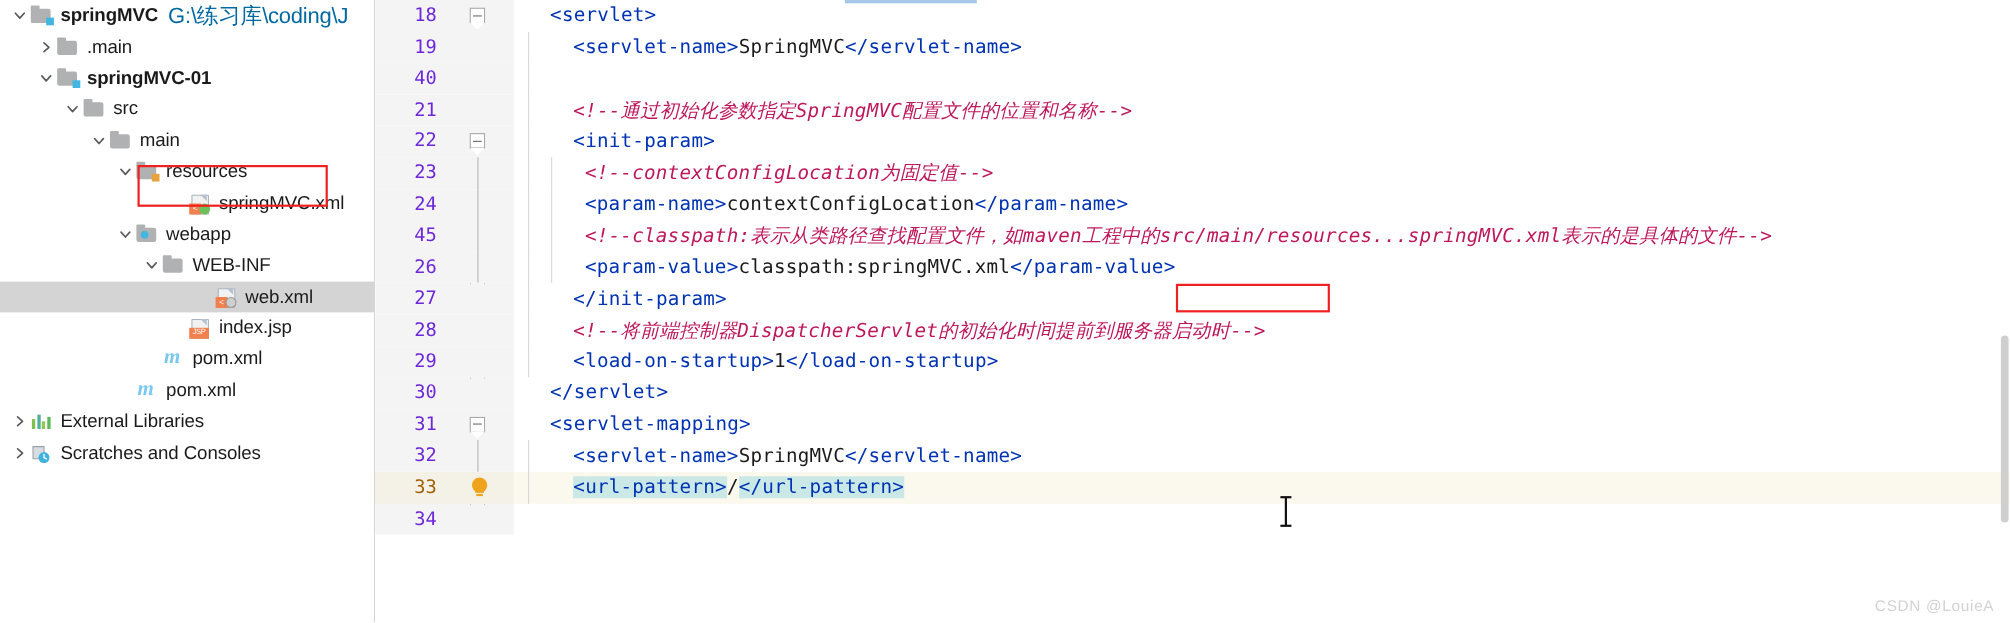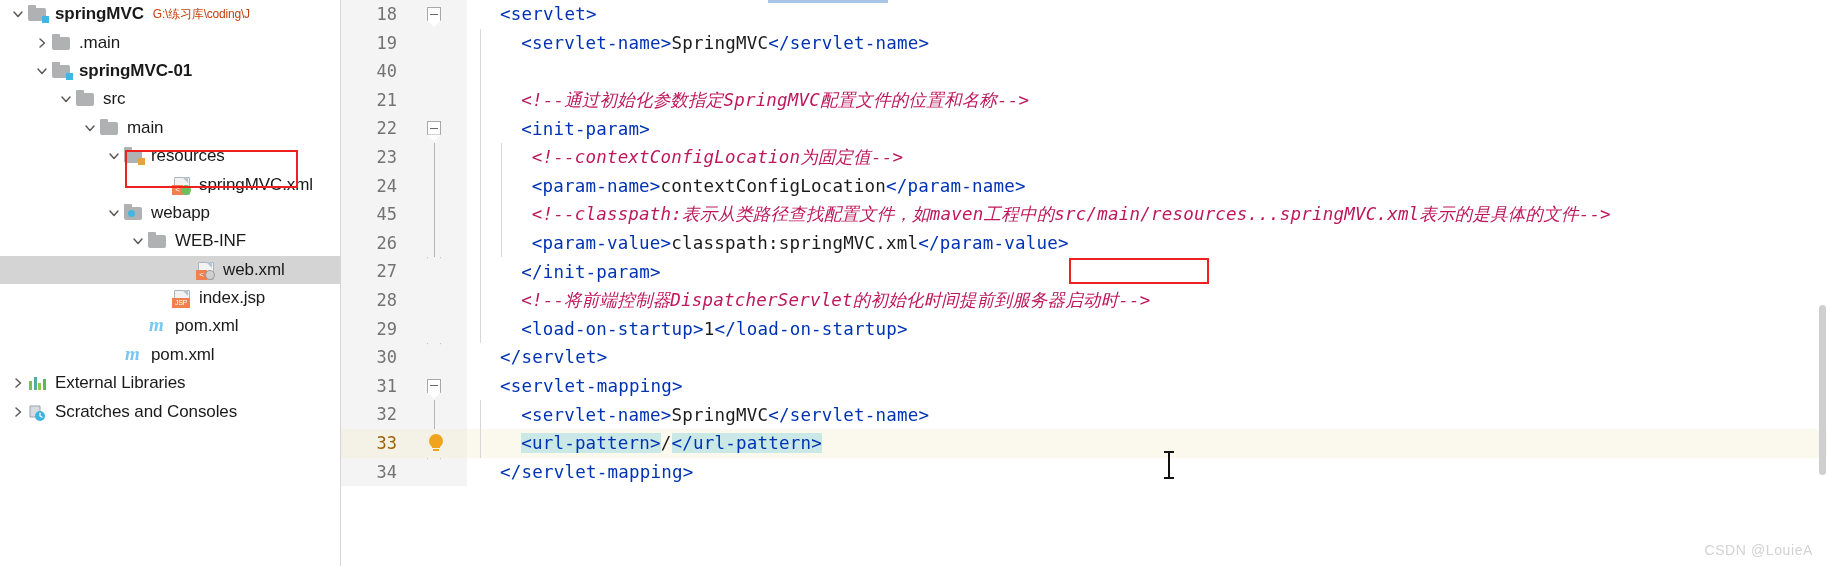--- a/index.html
+++ b/index.html
@@ -46,22 +46,22 @@
   .arrow svg { display:block; }
   .ficon {
     width: 20px; height: 18px;
     flex: 0 0 20px;
     margin-right: 7px;
     position: relative;
   }
   .tlabel { font-size: 17px; letter-spacing: -0.1px; }
   .tlabel.bold { font-weight: bold; }
   .tpath {
-    font-size: 12px;
-    color: #c2410c;
+    font-size: 20px;
+    color: #0369a1;
     margin-left: 9px;
     letter-spacing: -0.2px;
   }
 
   
   .folder-body {
     position: absolute; left:0; top:3px;
     width: 18px; height: 13px;
     background: #afb1b3;
     border-radius: 1px 2px 2px 2px;
@@ -169,21 +169,21 @@
     align-items: center;
   }
   .crow.hl { background: #fbf8ee; }
   .gutter-num {
     width: 68px;
     flex: 0 0 68px;
     text-align: right;
     padding-right: 12px;
     box-sizing: border-box;
     font-size: 17px;
-    color: #737373;
+    color: #6d28d9;
     font-family: "DejaVu Sans Mono","Liberation Mono", monospace;
     background: #f4f4f4;
     height: 28.6px;
     line-height: 28.6px;
   }
   .crow.hl .gutter-num { background: #f4f1e6; color:#a16207; }
   .gutter-icons {
     width: 58px;
     flex: 0 0 58px;
     height: 28.6px;
@@ -617,21 +617,20 @@
               <span class="base2"></span>
             </span>
           </div>
           <div class="code"><span style="display:inline-block;width:42.2px"></span><span class="tag selhl">&lt;</span><span class="tagn selhl">url-pattern</span><span class="tag selhl">&gt;</span><span class="txt">/</span><span class="tag selhl">&lt;/</span><span class="tagn selhl">url-pattern</span><span class="tag selhl">&gt;</span></div>
         </div>
         <div class="crow">
           <div class="gutter-num">34</div>
           <div class="gutter-icons">
             <span class="fold-end"></span>
           </div>
-          <div class="code"><span style="display:inline-block;width:21.1px"></span><span class="tag">&lt;/</span><span class="tagn">servlet-mapping</span><span class="tag">&gt;</span></div>
         </div>
       </div>
     <div id="redbox-code"></div>
     <div id="vscroll"></div>
     <div id="ibeam">
       <svg width="12" height="30" viewBox="0 0 12 30">
         <rect x="5" y="2" width="2" height="26" fill="#111"></rect>
         <rect x="1" y="1" width="10" height="2" fill="#111"></rect>
         <rect x="1" y="27" width="10" height="2" fill="#111"></rect>
       </svg>

